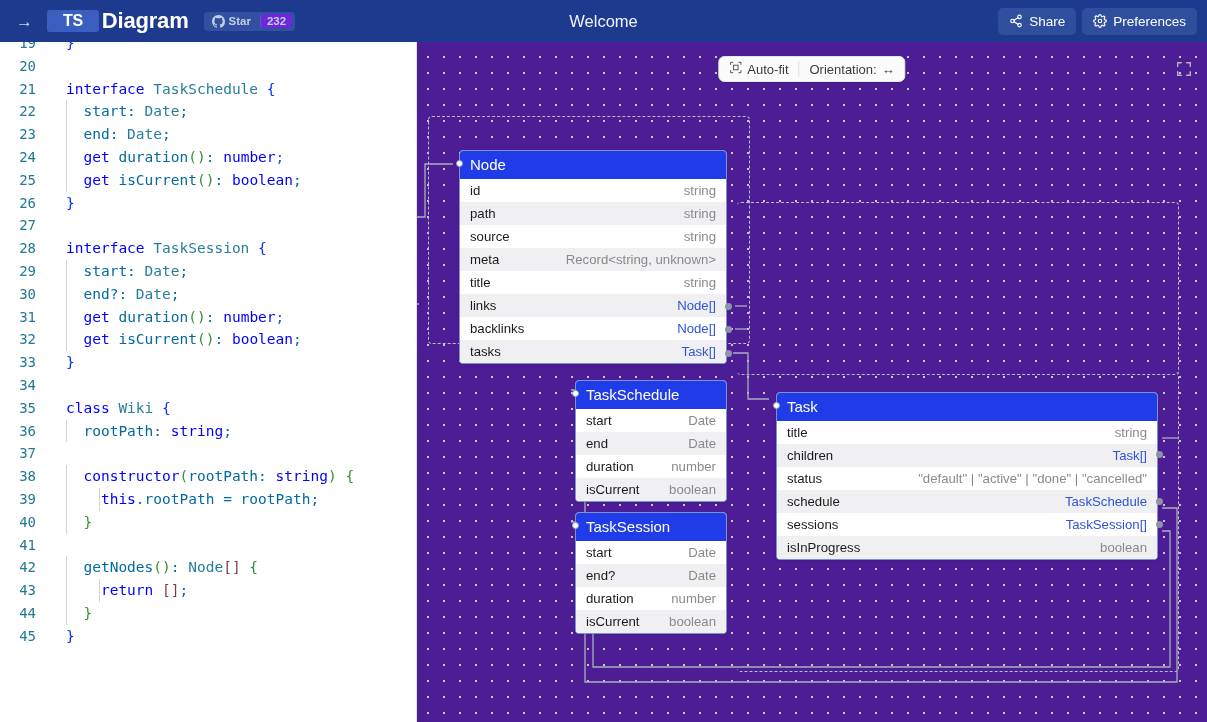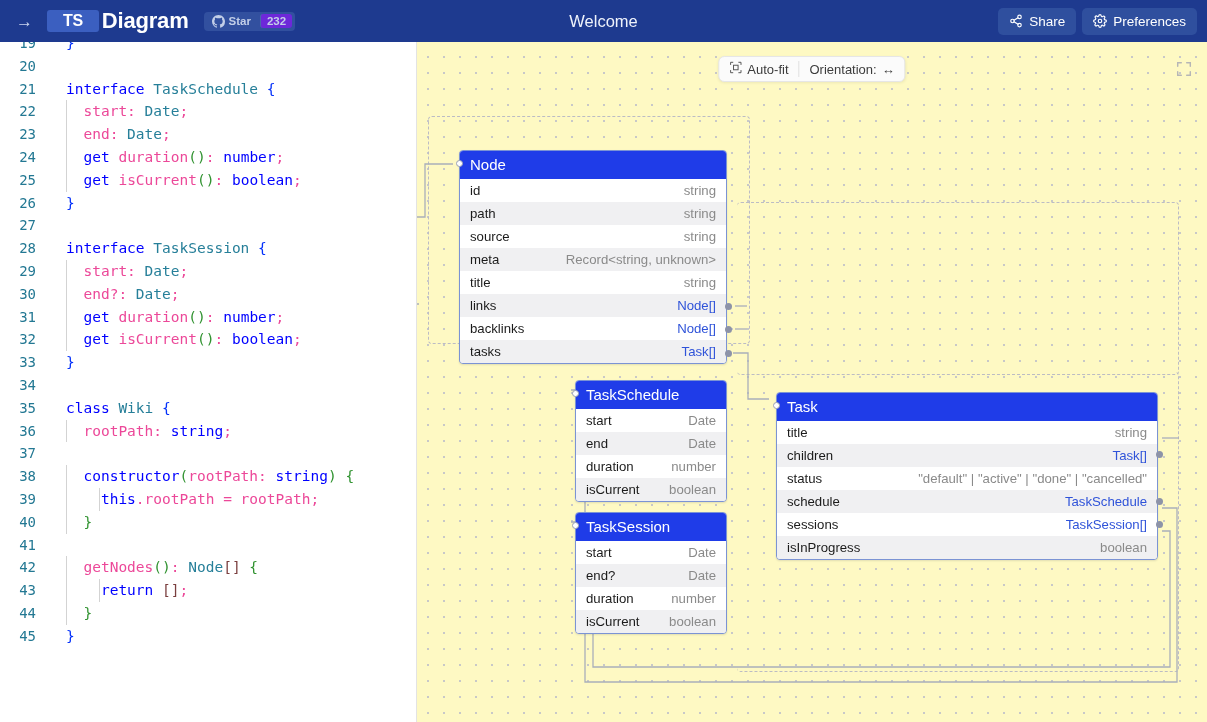--- a/index.html
+++ b/index.html
@@ -107,31 +107,31 @@
   .indent-guide {
     position: absolute; left: 20px; top: 0; bottom: 0;
     width: 1px; background: #d3d3d3;
   }
   .indent-guide2 {
     position: absolute; left: 53px; top: 0; bottom: 0;
     width: 1px; background: #d3d3d3;
   }
   .k-kw   { color: #0000ff; }        
   .k-type { color: #267f99; }
-  .k-plain{ color: #ec4899; }
+  .k-plain{ color: #0369a1; }
   .k-paren{ color: #319331; }
   .k-brack{ color: #7a3e3e; }
   .k-brace{ color: #0431fa; }
   .k-brace2{ color: #319331; }
 
   
   .diagram-pane {
     width: 790px; height: 680px;
     position: relative; overflow: hidden;
-    background: #fef9c3;
+    background: #4c1d95;
   }
   .grid-bg {
     position: absolute; inset: 0;
     background-image: radial-gradient(circle, #c8c8c8 1px, transparent 1px);
     background-size: 16px 16px;
     background-position: 3px 7px;
   }
   .diag-toolbar {
     position: absolute; top: 14px; left: 50%;
     transform: translateX(-50%);

